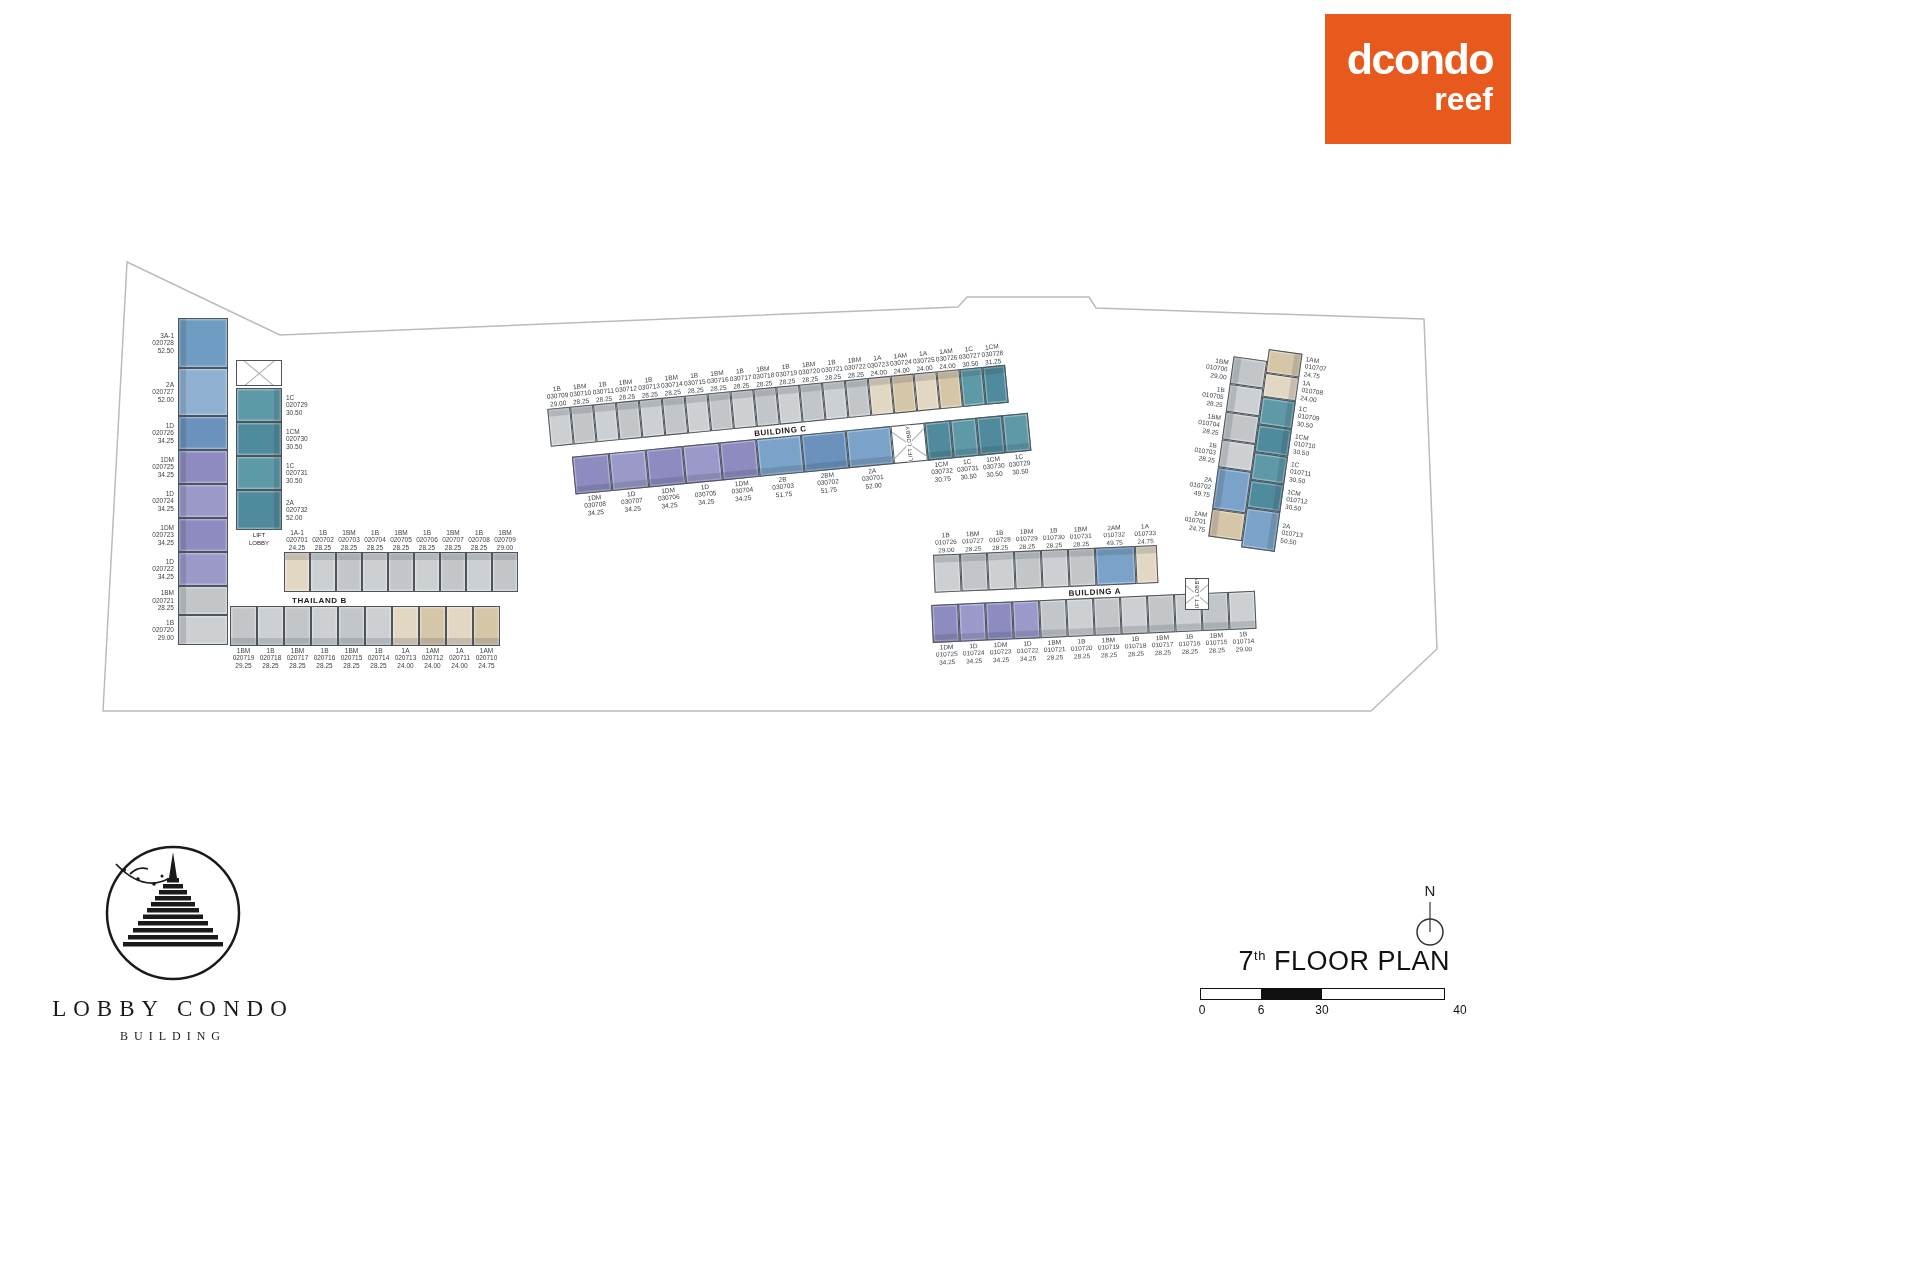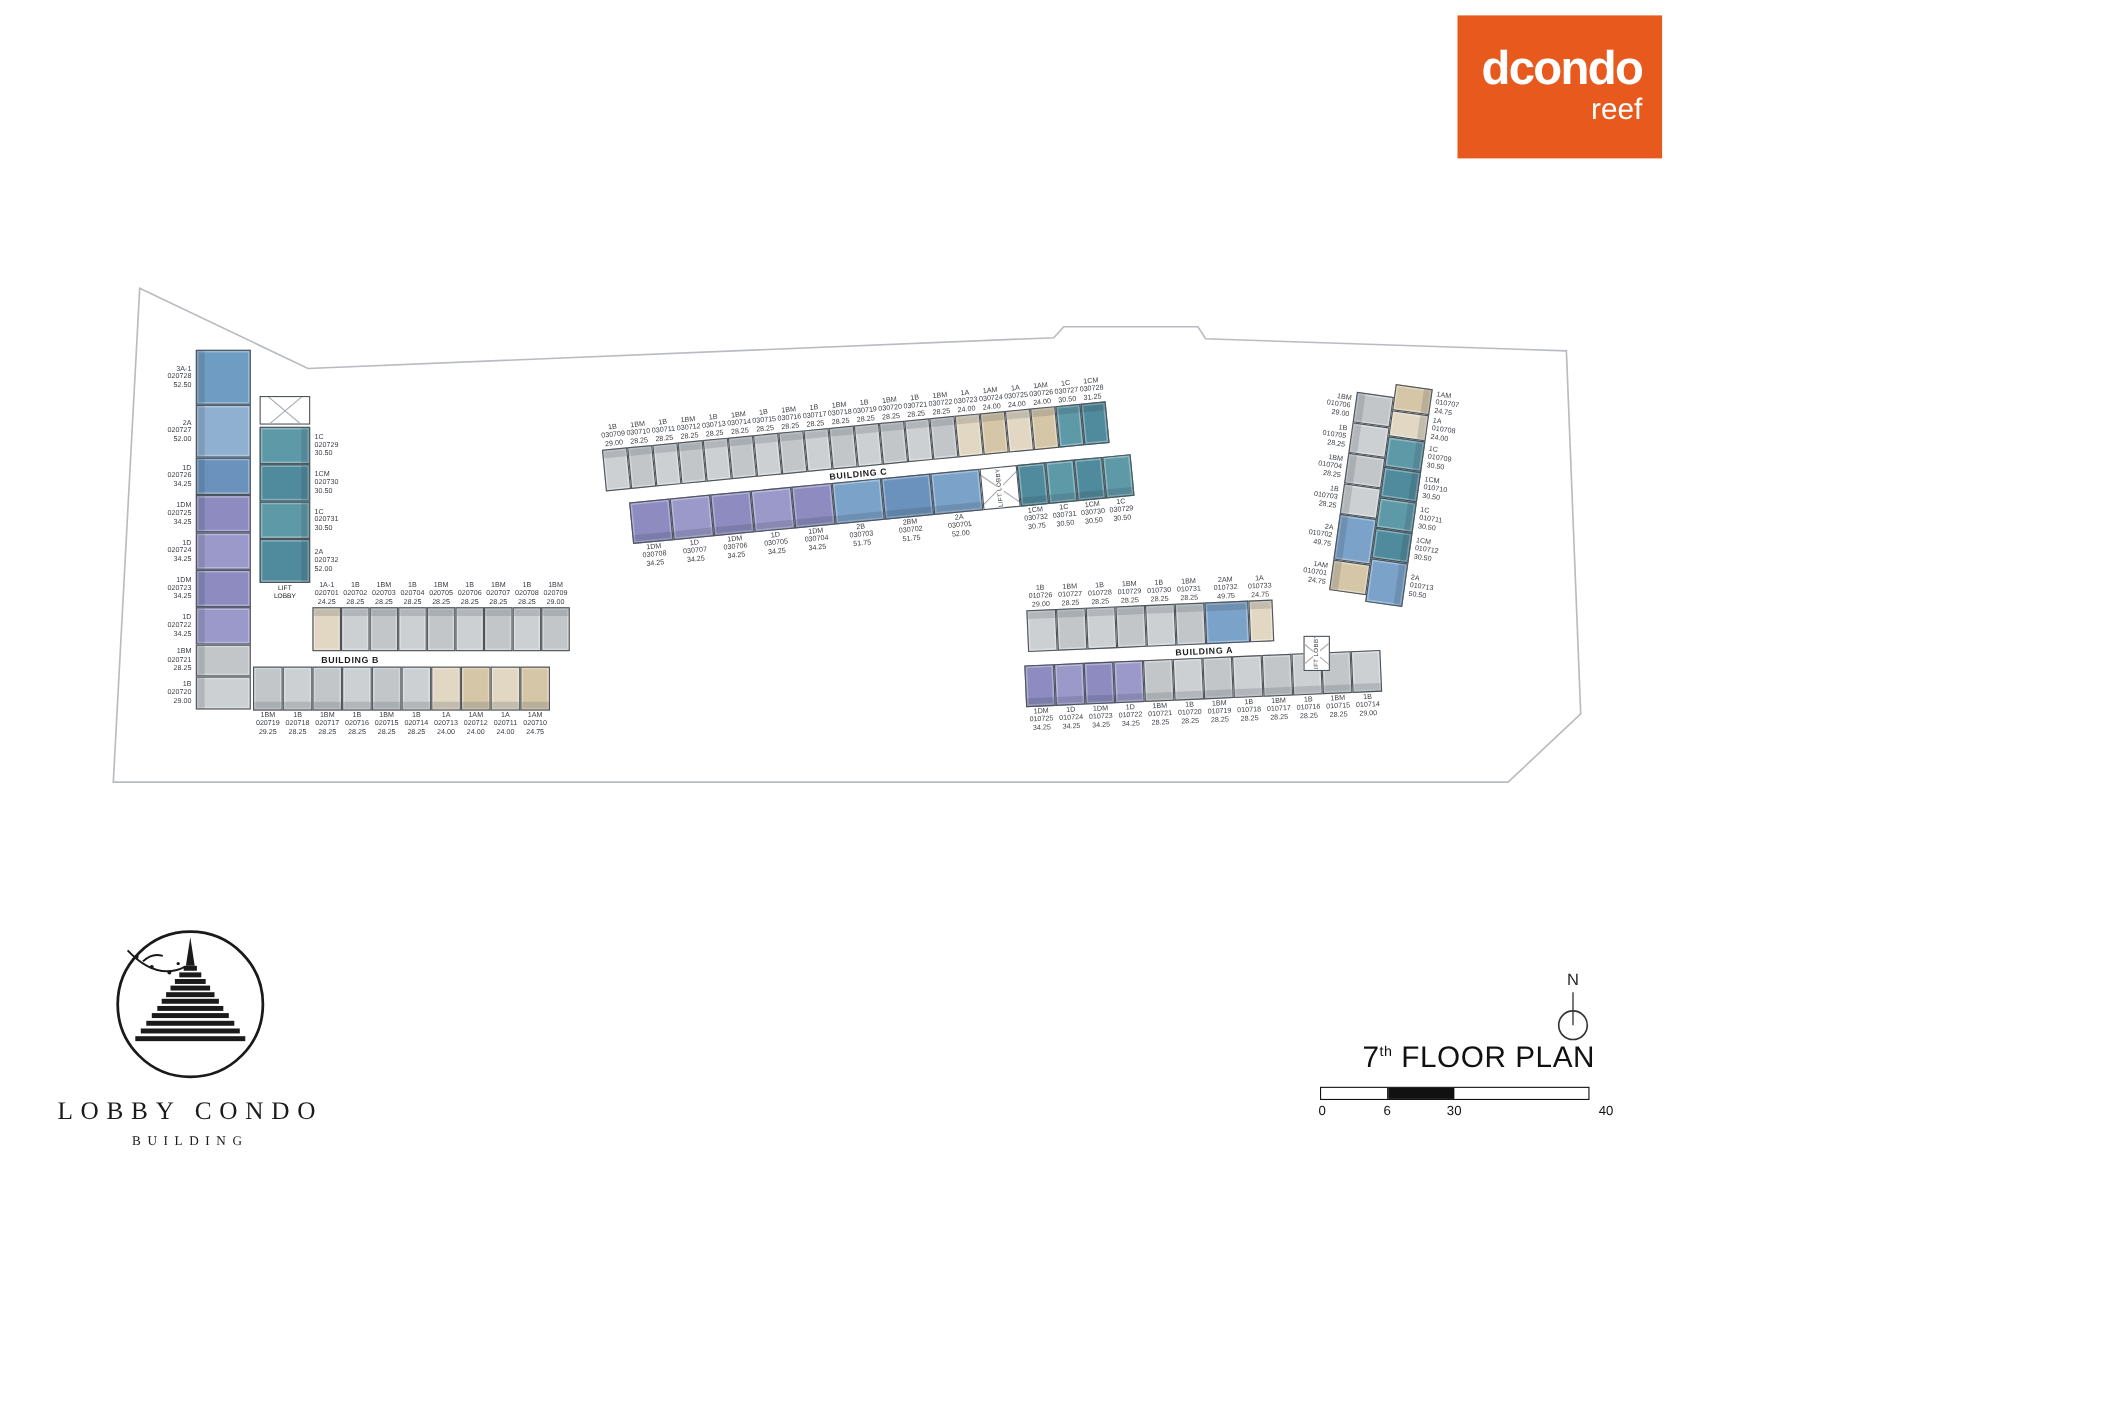--- a/index.html
+++ b/index.html
@@ -42,21 +42,21 @@
 
   .liftbox{background:#fff;border:1px solid #4e545b;position:relative;overflow:hidden;flex:none}
   .liftbox::before,.liftbox::after{content:"";position:absolute;left:-30%;right:-30%;top:50%;border-top:1px solid #a6acb2;transform:rotate(40deg)}
   .liftbox::after{transform:rotate(-40deg)}
   .vtext{position:absolute;left:50%;top:50%;transform:translate(-50%,-50%) rotate(-90deg);font-size:5.5px;letter-spacing:.4px;color:#333;white-space:nowrap;background:#fff;padding:0 2px;z-index:2}
   .liftlabel{font-size:6px;line-height:1.25;text-align:center;color:#222;width:46px}
 
   
   .dcondo{left:1325px;top:14px;width:186px;height:130px;background:#E8591D;color:#fff;display:flex;flex-direction:column;align-items:flex-end;justify-content:center;padding:10px 18px 12px 12px}
   .dcondo-name{font-size:43px;font-weight:bold;letter-spacing:-1.5px;line-height:1}
-  .dcondo-sub{font-size:27px;font-weight:normal;line-height:1.15;margin-top:0}
+  .dcondo-sub{font-size:32px;font-weight:bold;line-height:1.15;margin-top:0}
 
   
   .villa{left:38px;top:838px;width:270px;text-align:center;color:#1a1a1a}
   .villa-name{font-family:"Liberation Serif",serif;font-size:23px;letter-spacing:7px;white-space:nowrap;margin-top:4px}
   .villa-sub{font-family:"Liberation Serif",serif;font-size:12px;letter-spacing:6px;margin-top:7px}
 
   
   .north{left:1412px;top:882px;text-align:center}
   .n-label{font-size:15px;color:#222;margin-bottom:1px}
   .plan-title{left:1235px;top:946px;width:215px;text-align:right;color:#111;font-size:27px;letter-spacing:.5px;white-space:nowrap}
@@ -263,21 +263,21 @@
       </div>
       <div class="unit pos-above" style="width: 26px;">
         <div class="ulabel">
           <div>1BM</div>
           <div>020709</div>
           <div>29.00</div>
         </div>
         <div class="ubox" style="background: rgb(195, 198, 201); width: 100%; height: 40px;"></div>
       </div>
     </div>
-  <div class="bldg-label abs" style="left:292px;top:596px"><span>BUILDING B</span></div>
+  <div class="bldg-label abs" style="left:292px;top:596px"><span>THAILAND B</span></div>
   <div class="strip h-below" style="left:230px;top:606px">
       <div class="unit pos-below" style="width: 27px;">
         <div class="ubox" style="background: rgb(195, 198, 201); width: 100%; height: 40px;"></div>
         <div class="ulabel">
           <div>1BM</div>
           <div>020719</div>
           <div>29.25</div>
         </div>
       </div>
       <div class="unit pos-below" style="width: 27px;">

